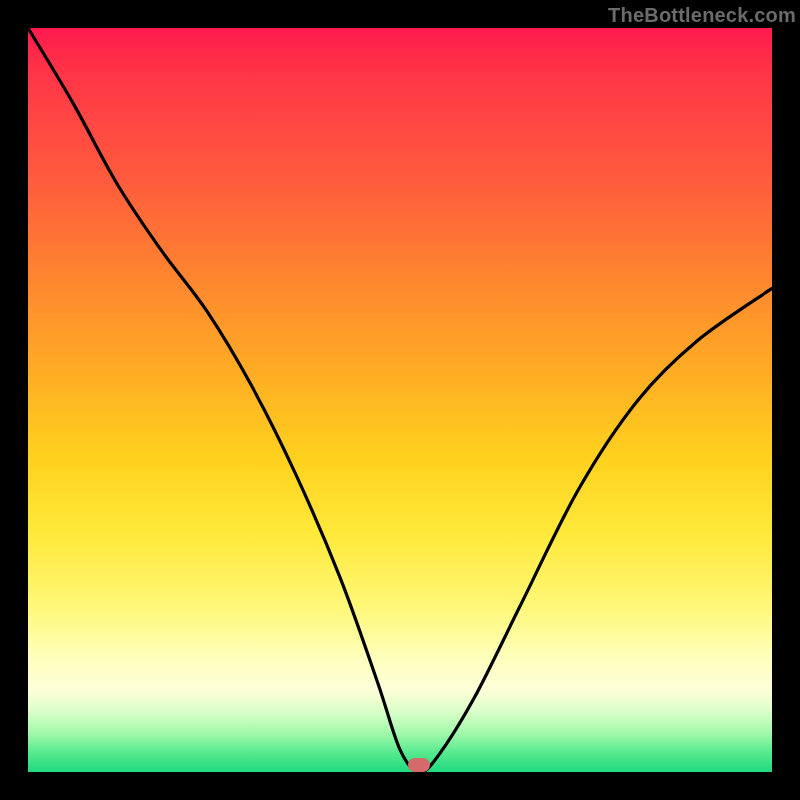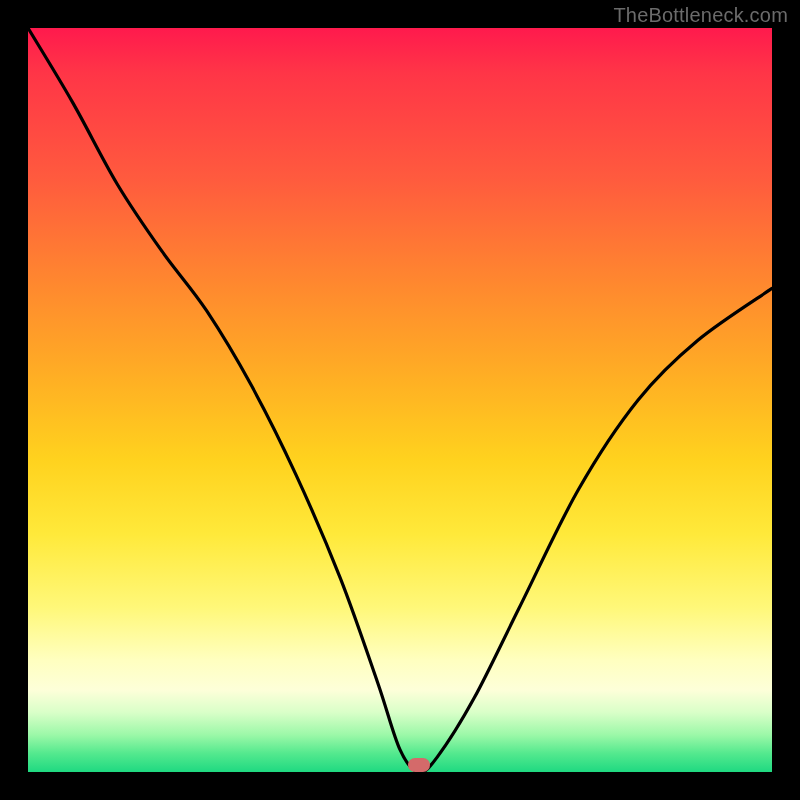--- a/index.html
+++ b/index.html
@@ -13,24 +13,24 @@
   }
   .frame {
     position: relative;
     width: 800px;
     height: 800px;
     background: #000;
   }
   .watermark {
     position: absolute;
     top: 4px;
-    right: 12px;
+    right: 4px;
     color: #6b6b6b;
     font-size: 20px;
-    font-weight: 400;
+    font-weight: 700;
     letter-spacing: 0.2px;
     z-index: 10;
   }
   .plot {
     position: absolute;
     left: 28px;
     top: 28px;
     width: 744px;
     height: 744px;
   }

